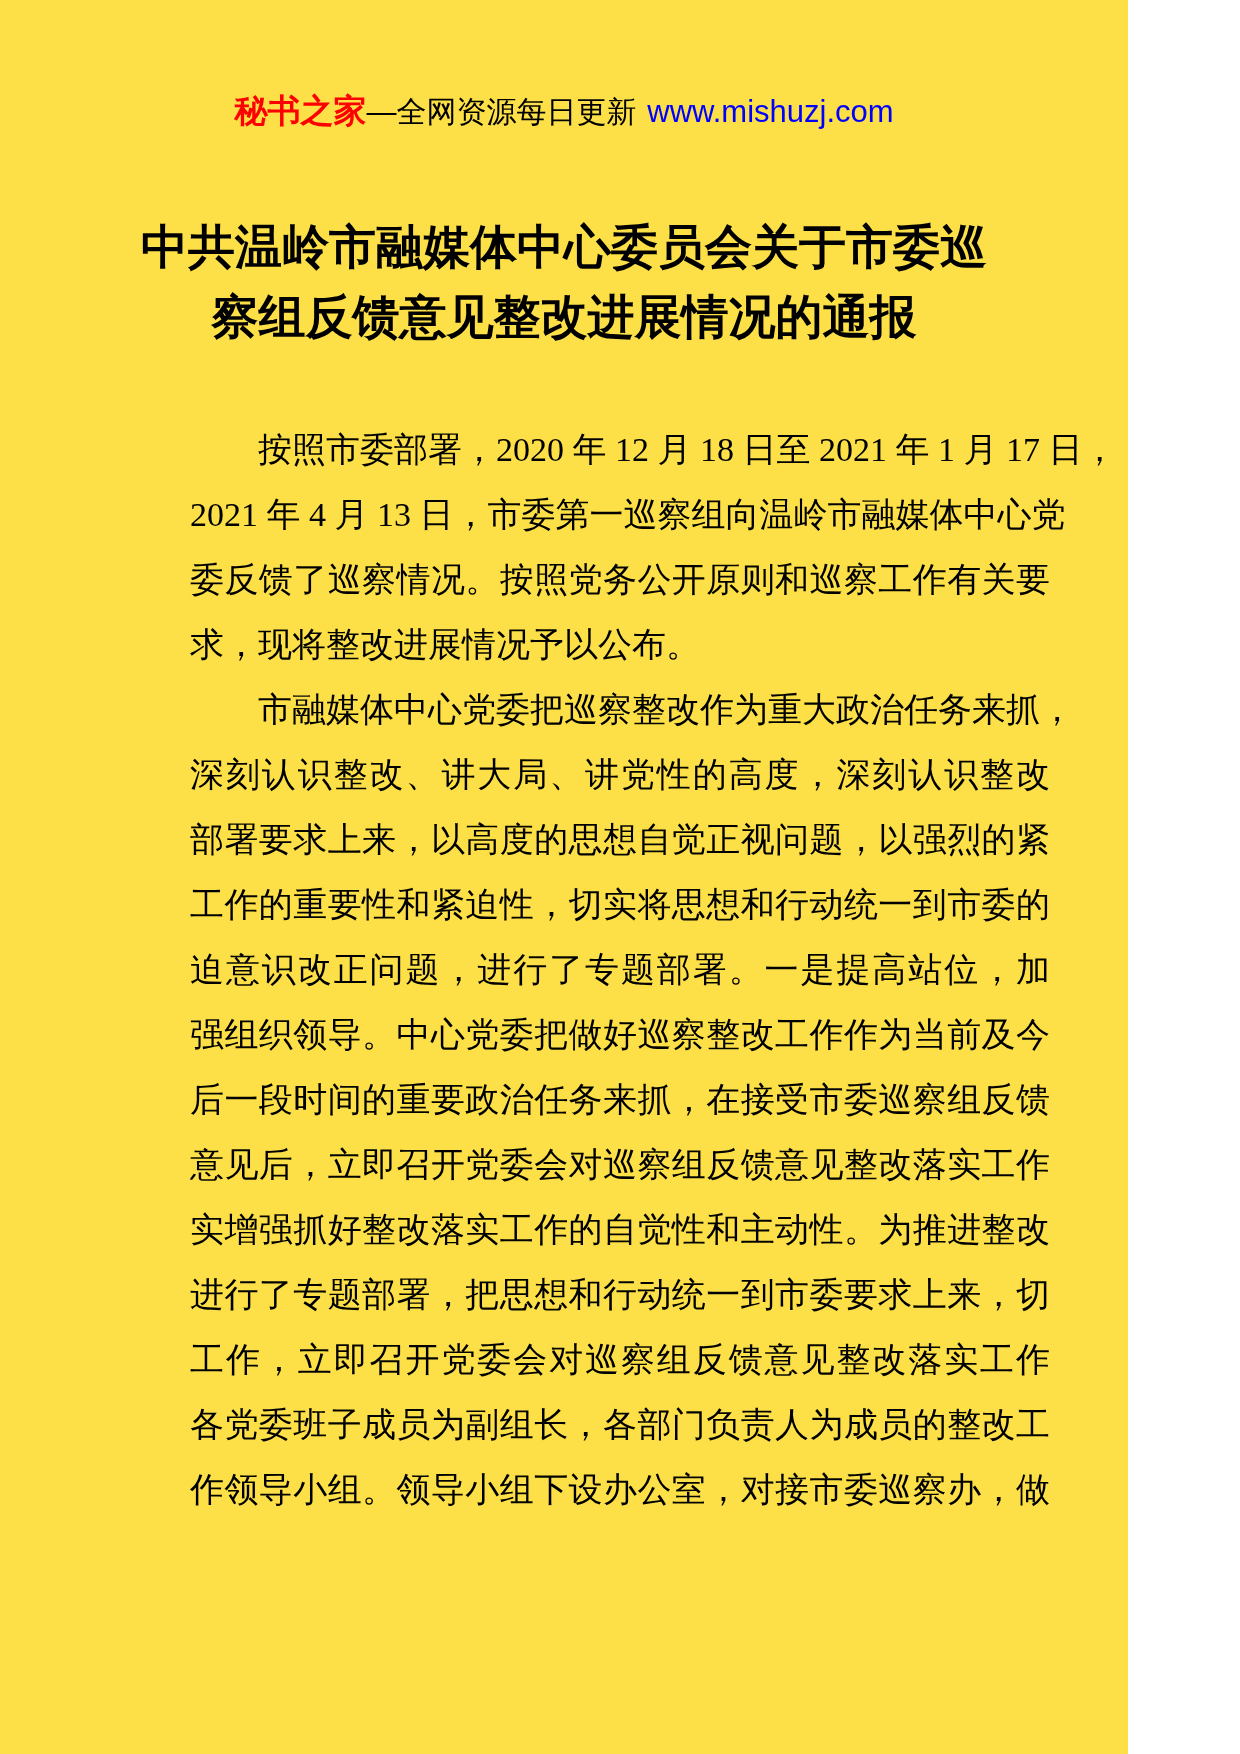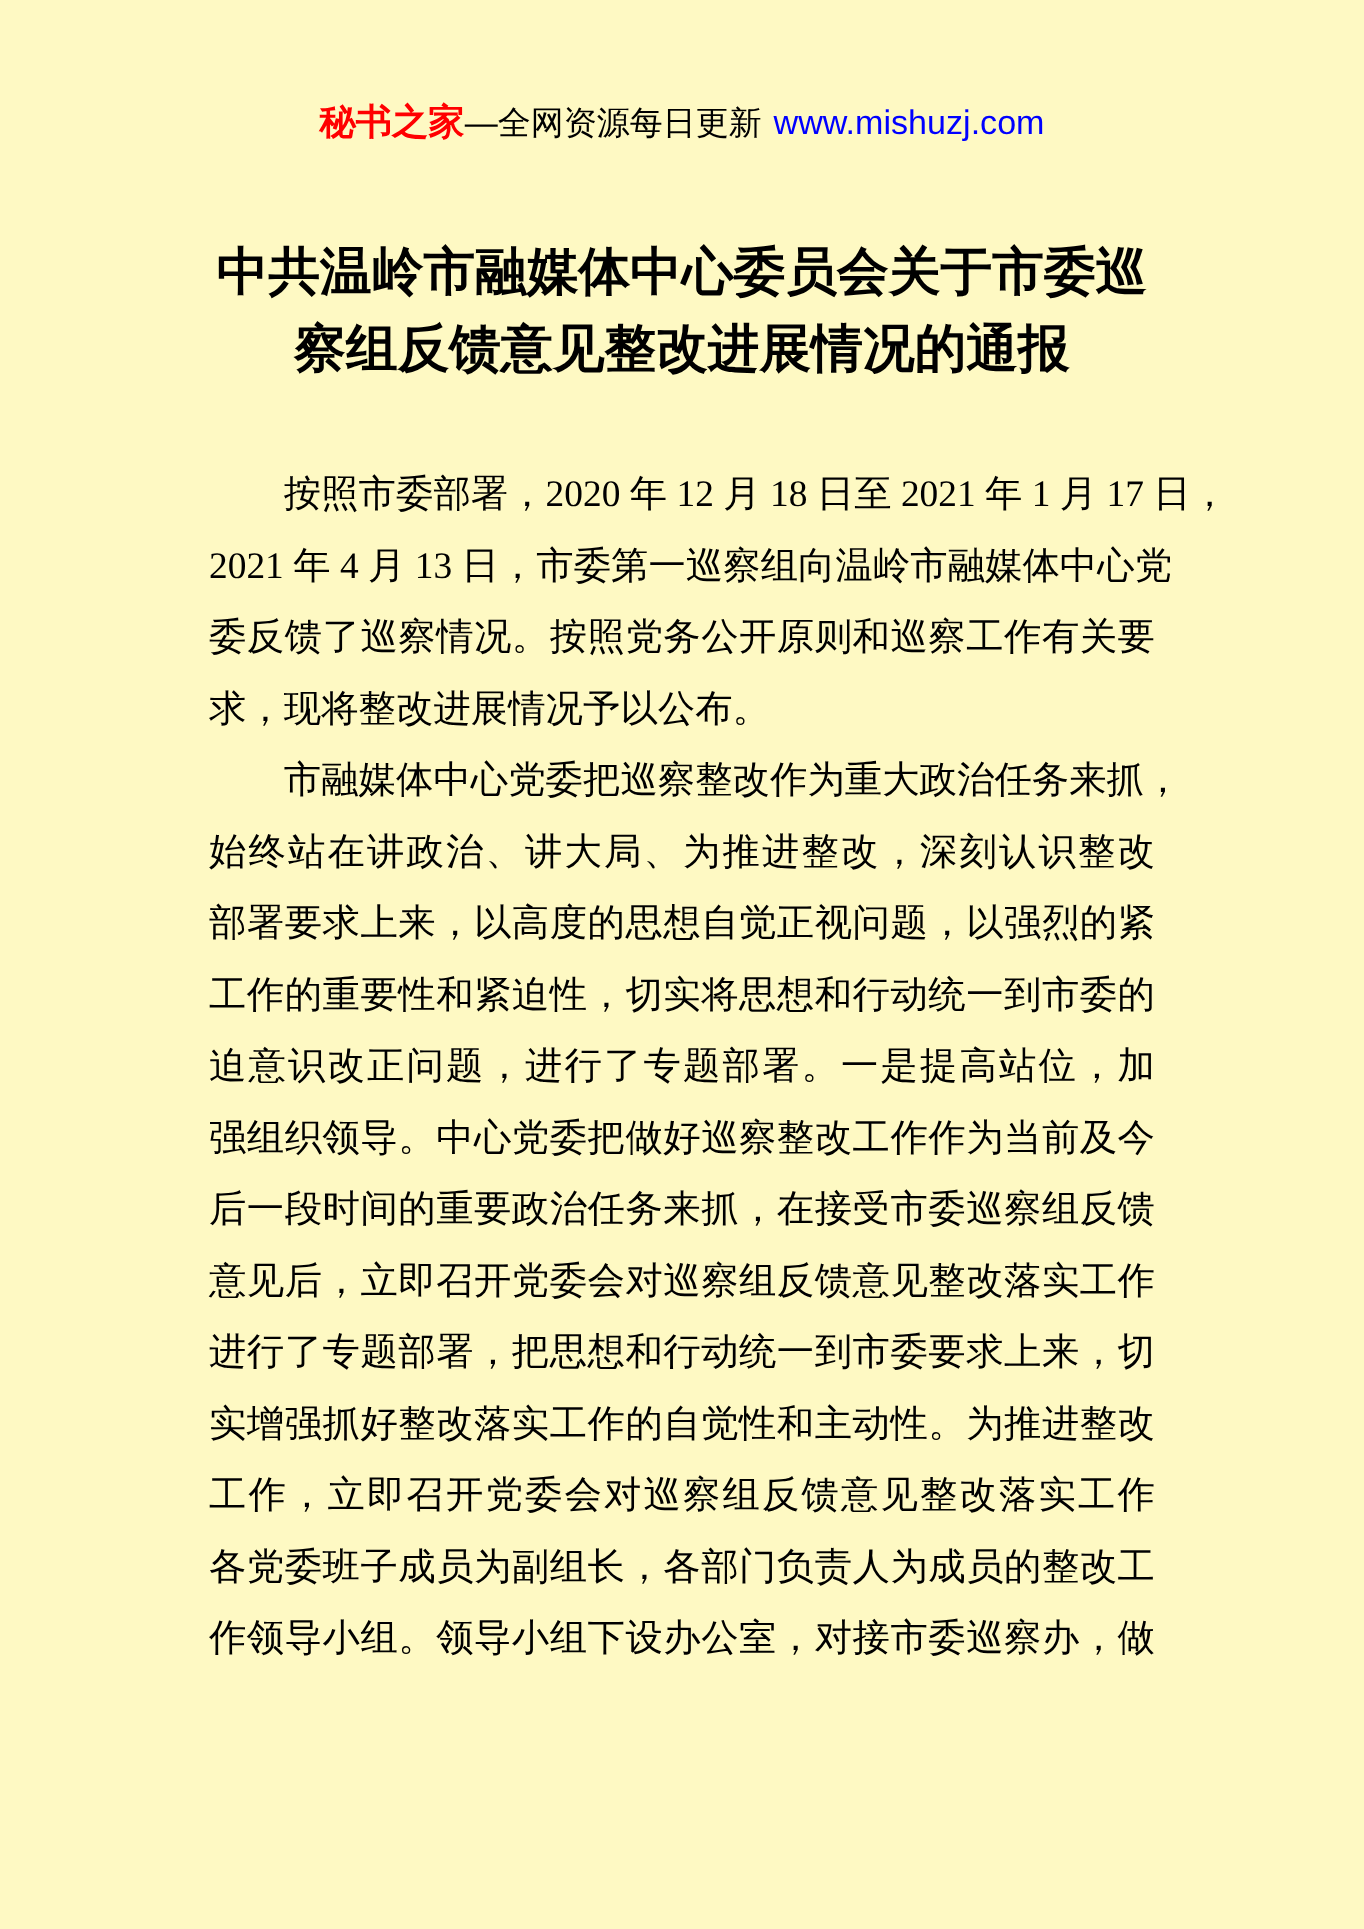--- a/index.html
+++ b/index.html
@@ -2,23 +2,23 @@
 <html><head>
 <meta charset="utf-8">
 <style>
   html, body {
     margin: 0;
     padding: 0;
     background: #ffffff;
   }
   .page {
     position: relative;
-    width: 1240px;
+    width: 1128px;
     height: 1754px;
-    background: #fef9c3;
+    background: #fde047;
     overflow: hidden;
     font-family: "Liberation Serif", serif;
     color: #000000;
   }
   .header {
     position: absolute;
     top: 90px;
     left: 0;
     width: 100%;
     text-align: center;
@@ -96,27 +96,27 @@
     <span class="tl">中共温岭市融媒体中心委员会关于市委巡</span>
     <span class="tl">察组反馈意见整改进展情况的通报</span>
   </h1>
 
   <div class="body">
     <div class="line indent">按照市委部署，2020 年 12 月 18 日至 2021 年 1 月 17 日，</div>
     <div class="line">2021 年 4 月 13 日，市委第一巡察组向温岭市融媒体中心党</div>
     <div class="line">委反馈了巡察情况。按照党务公开原则和巡察工作有关要</div>
     <div class="line short">求，现将整改进展情况予以公布。</div>
     <div class="line indent">市融媒体中心党委把巡察整改作为重大政治任务来抓，</div>
-    <div class="line">始终站在讲政治、讲大局、为推进整改，深刻认识整改</div>
+    <div class="line">深刻认识整改、讲大局、讲党性的高度，深刻认识整改</div>
     <div class="line">部署要求上来，以高度的思想自觉正视问题，以强烈的紧</div>
     <div class="line">工作的重要性和紧迫性，切实将思想和行动统一到市委的</div>
     <div class="line">迫意识改正问题，进行了专题部署。一是提高站位，加</div>
     <div class="line">强组织领导。中心党委把做好巡察整改工作作为当前及今</div>
     <div class="line">后一段时间的重要政治任务来抓，在接受市委巡察组反馈</div>
     <div class="line">意见后，立即召开党委会对巡察组反馈意见整改落实工作</div>
+    <div class="line">实增强抓好整改落实工作的自觉性和主动性。为推进整改</div>
     <div class="line">进行了专题部署，把思想和行动统一到市委要求上来，切</div>
-    <div class="line">实增强抓好整改落实工作的自觉性和主动性。为推进整改</div>
     <div class="line">工作，立即召开党委会对巡察组反馈意见整改落实工作</div>
     <div class="line">各党委班子成员为副组长，各部门负责人为成员的整改工</div>
     <div class="line">作领导小组。领导小组下设办公室，对接市委巡察办，做</div>
   </div>
 
 </div>
 
 </body></html>

